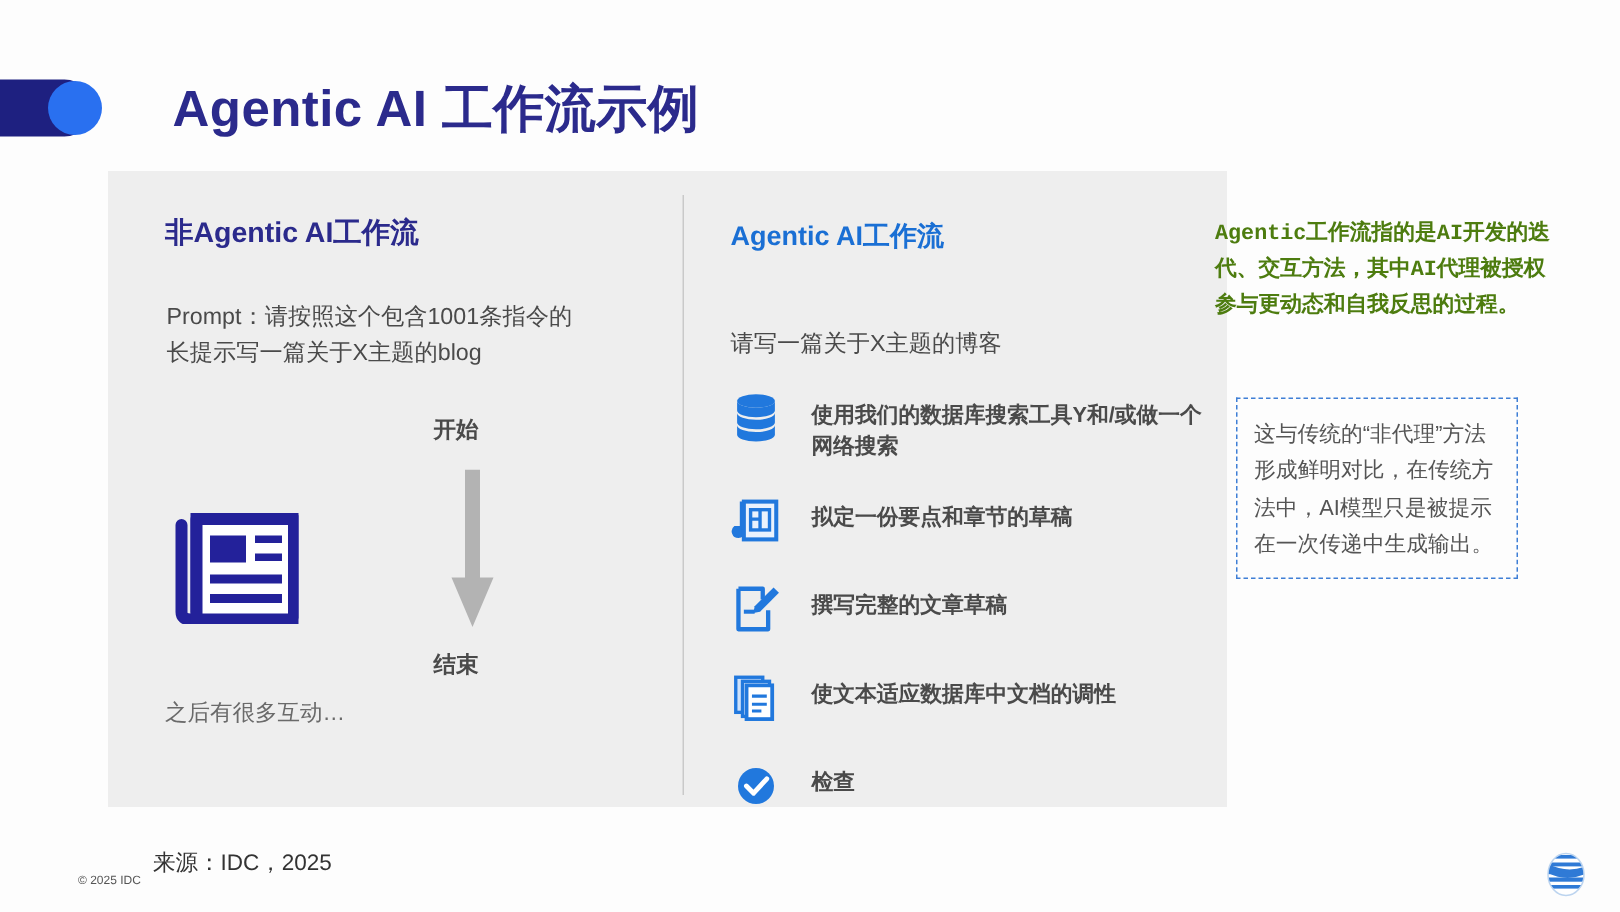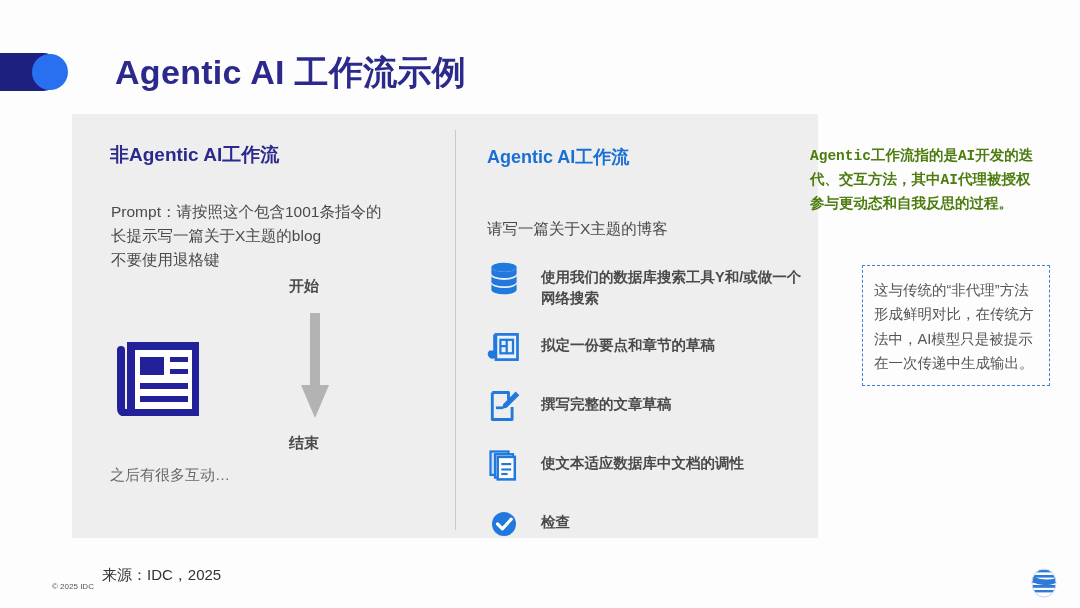--- a/index.html
+++ b/index.html
@@ -138,21 +138,20 @@
   #right-note {
     position: absolute; left: 824px; top: 265px;
     width: 188px;
     padding: 12px 11px 10px 11px;
     border: 1px dashed #3f7fd6;
     box-sizing: border-box;
     font-size: 14.5px;
     color: #555555;
     line-height: 1.68;
     background: #fdfdfd;
-    margin-left: 38px;
   }
 
   
   #source-note {
     position: absolute; left: 102px; top: 566px;
     font-size: 15px; color: #333333;
     white-space: nowrap;
   }
   #copyright {
     position: absolute; left: 12px; top: 582px;
@@ -173,21 +172,20 @@
 <div id="page-title">Agentic AI 工作流示例</div>
 
 <div id="content-panel"></div>
 <div id="column-divider"></div>
 
 <div id="left-col-heading">非Agentic AI工作流</div>
 
 <div id="left-prompt">
   <div>Prompt：请按照这个包含1001条指令的</div>
   <div>长提示写一篇关于X主题的blog</div>
-  <div>不要使用退格键</div>
 </div>
 
 <svg id="newspaper-icon" viewBox="0 0 92 76">
   <path d="M14 10 L14 68 Q14 73 20 73 L84 73 Q89 73 89 68 L89 6 L24 6 L24 68" fill="none" stroke="#23219a" stroke-width="8" stroke-linejoin="round" stroke-linecap="round"></path>
   <rect x="24" y="6" width="65" height="67" fill="#ffffff"></rect>
   <rect x="24" y="6" width="65" height="67" fill="none" stroke="#23219a" stroke-width="8"></rect>
   <rect x="33" y="17" width="24" height="18" fill="#23219a"></rect>
   <rect x="63" y="17" width="18" height="5" fill="#23219a"></rect>
   <rect x="63" y="29" width="18" height="5" fill="#23219a"></rect>
   <rect x="33" y="43" width="48" height="6" fill="#23219a"></rect>

